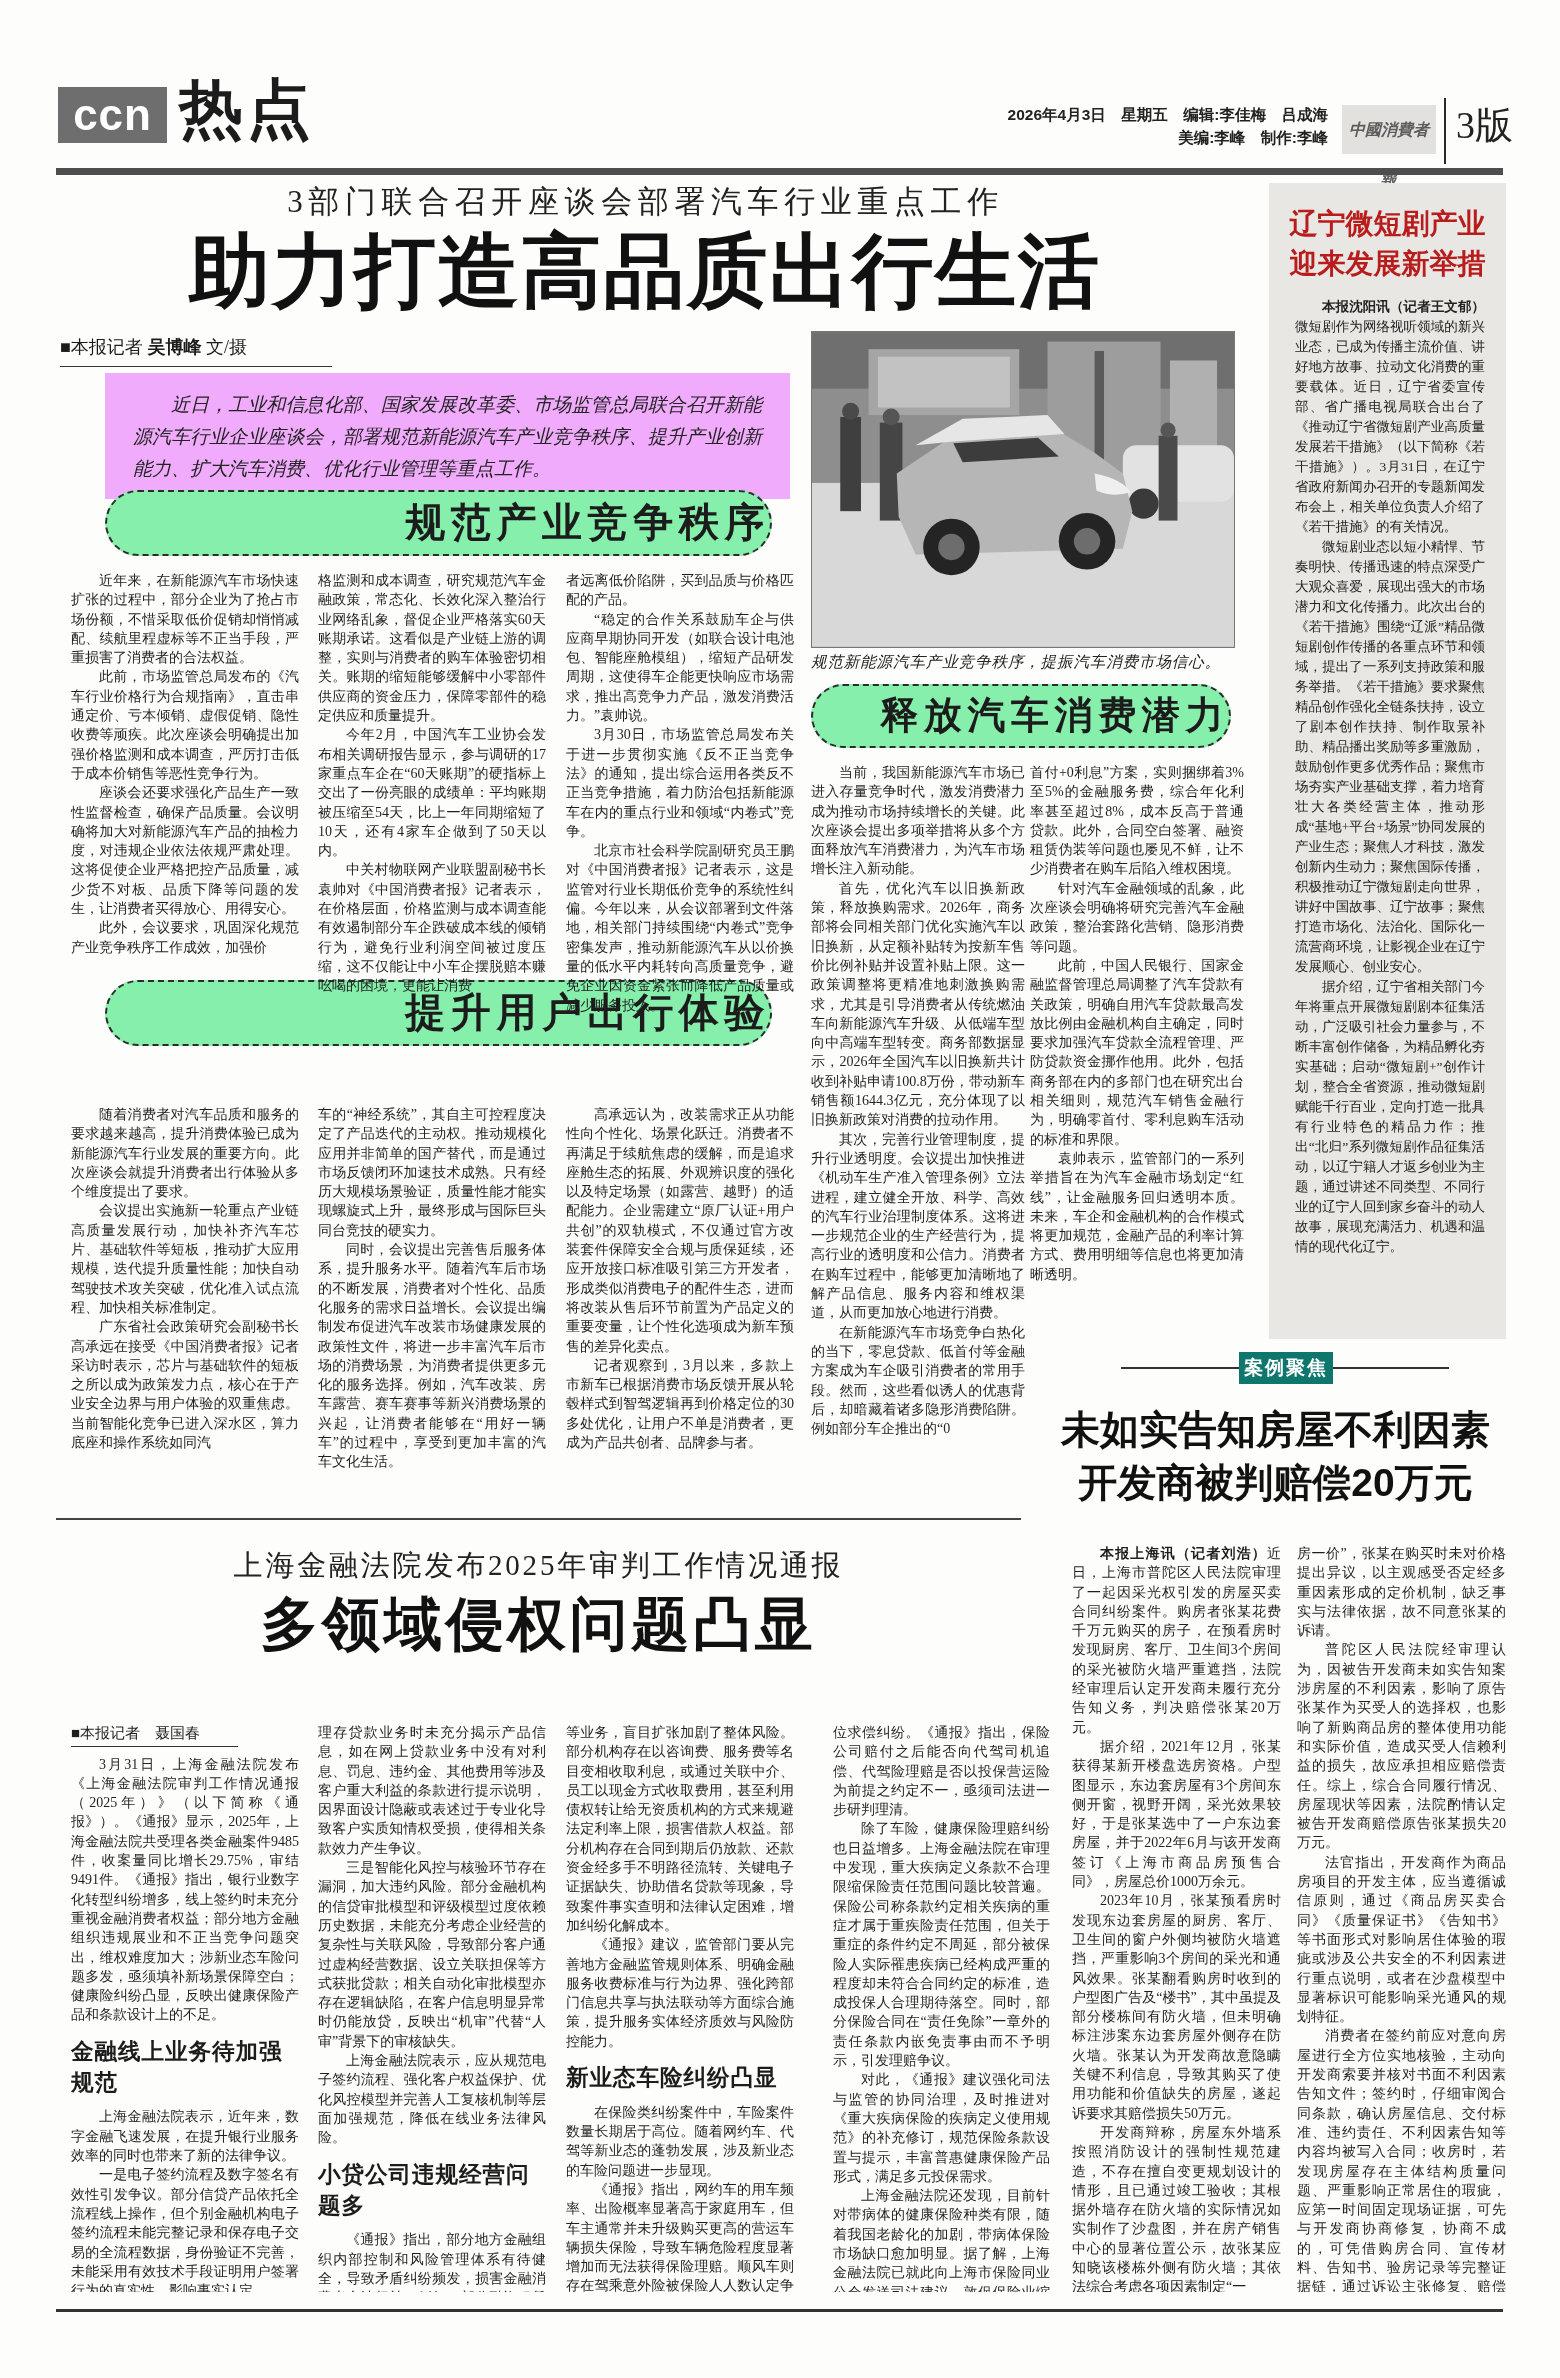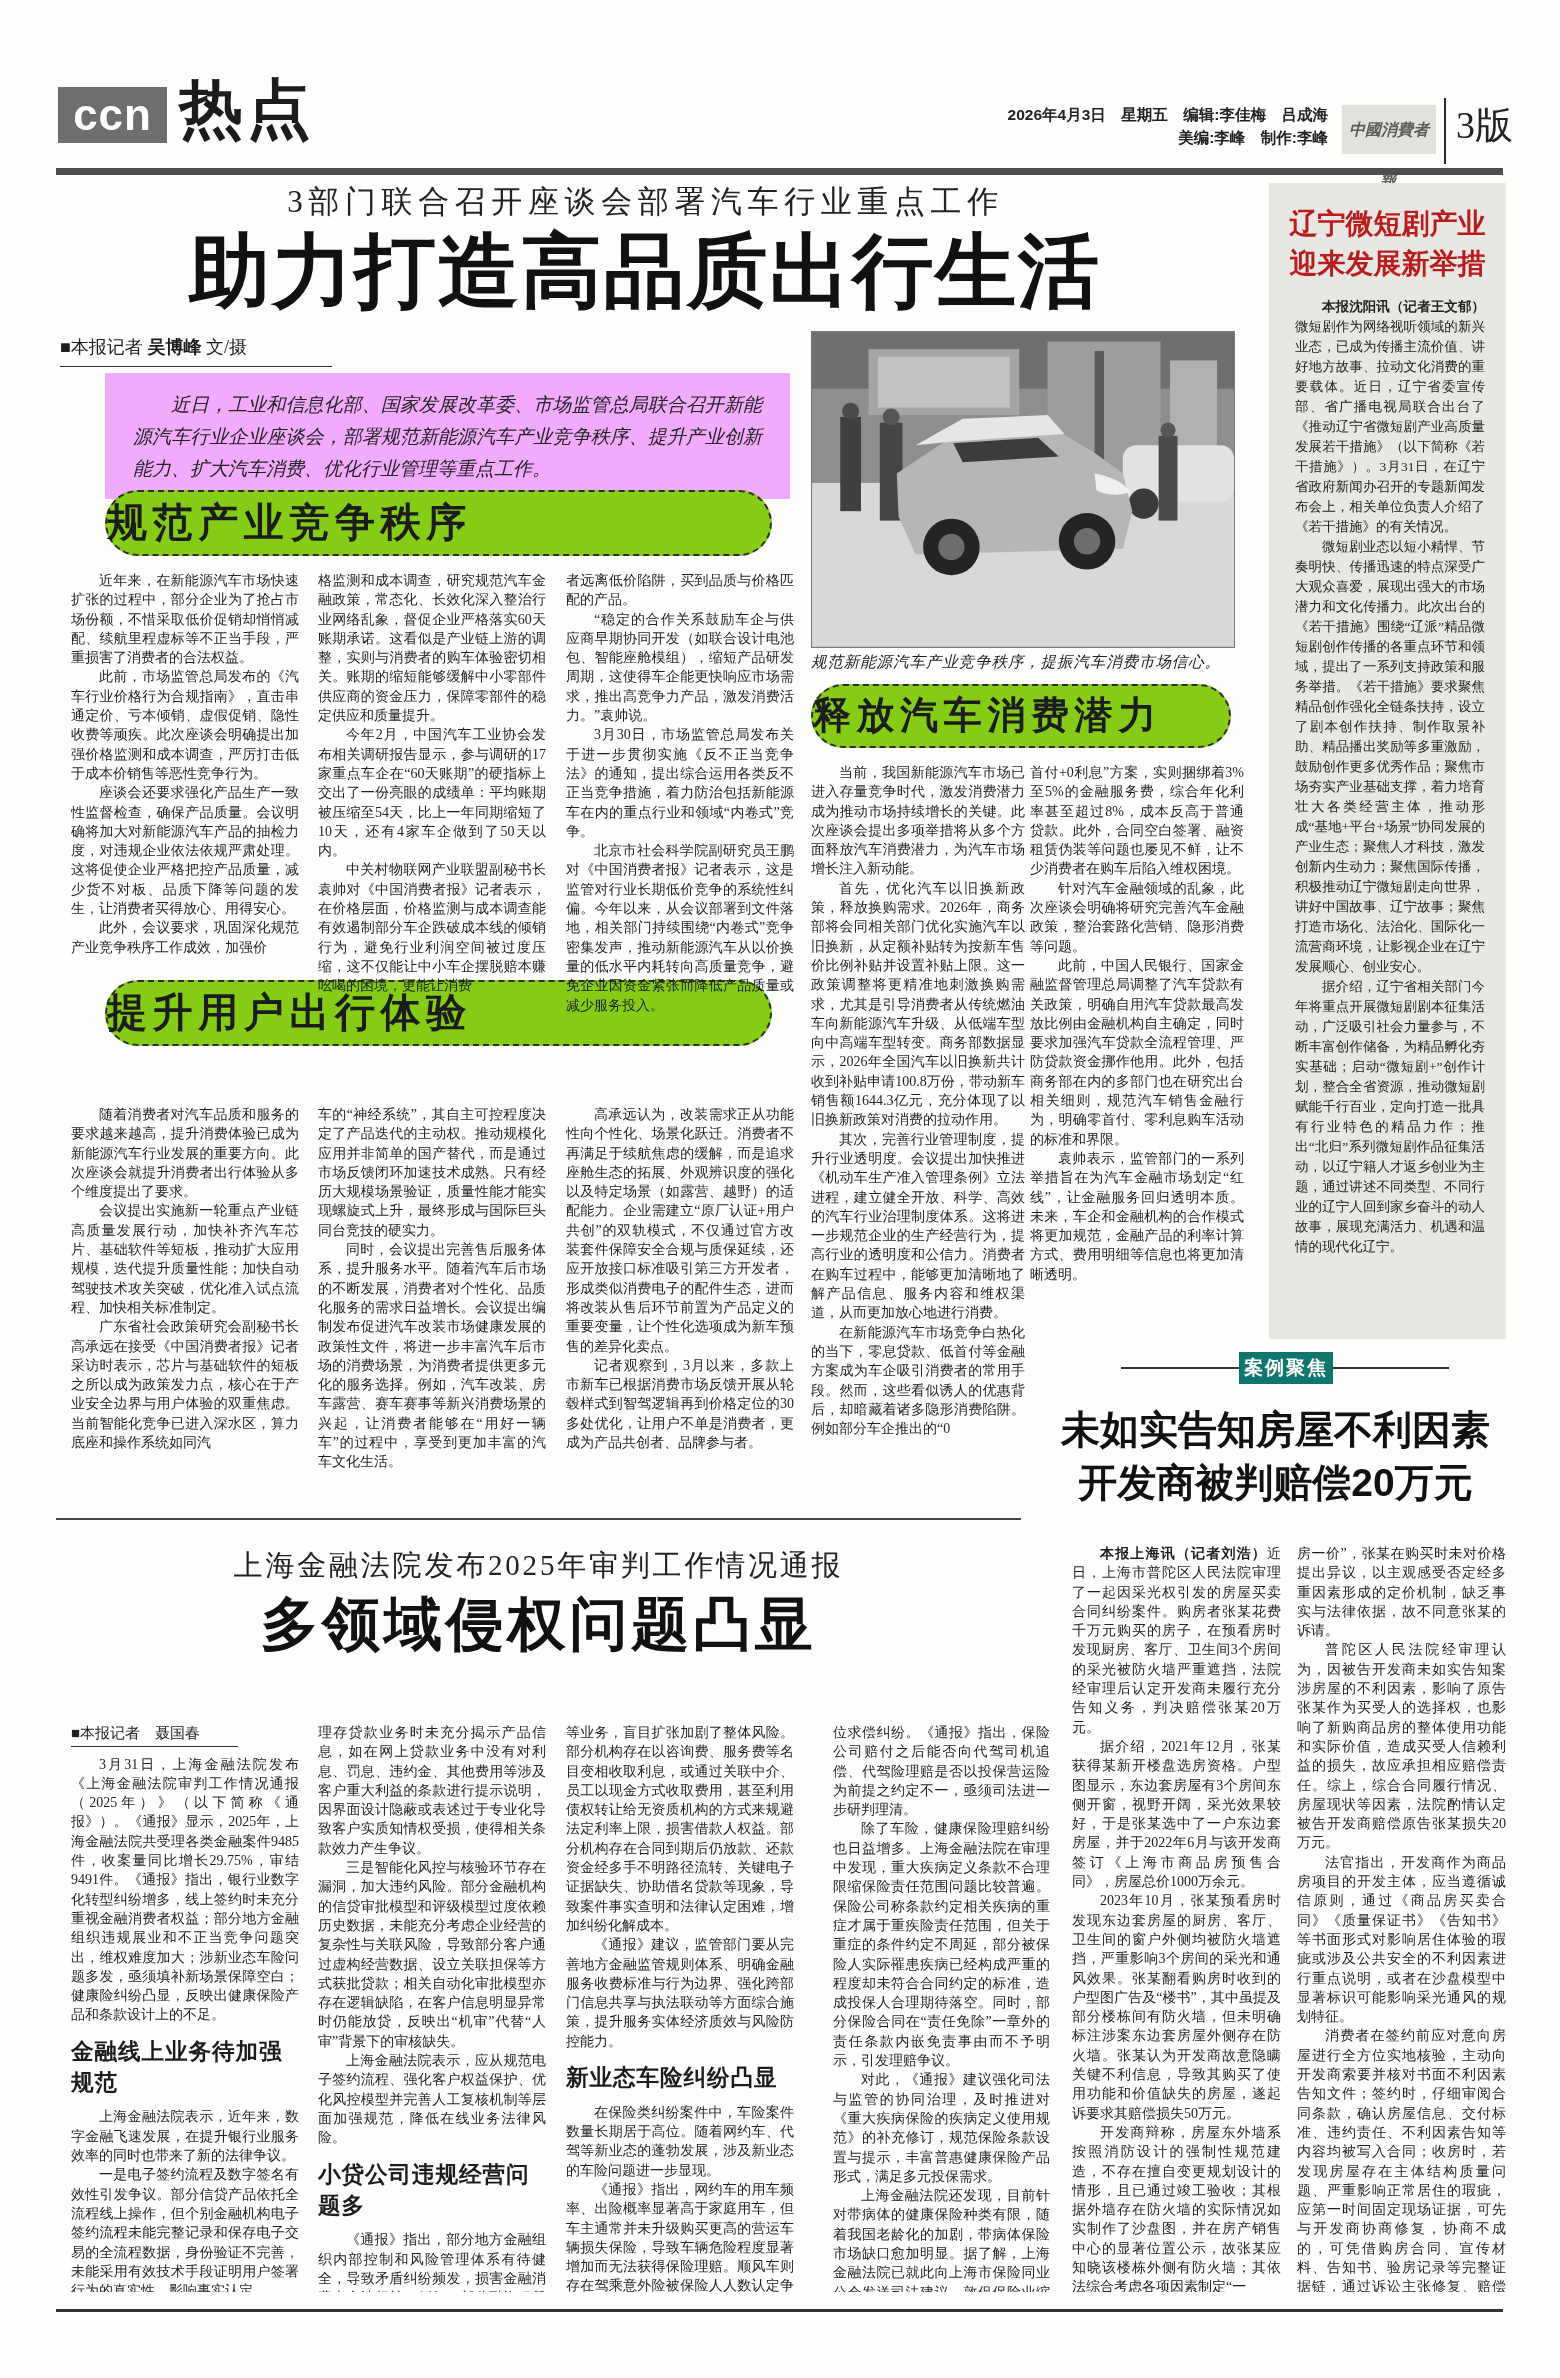--- a/index.html
+++ b/index.html
@@ -22,21 +22,21 @@
   
   #lead-kicker{left:38px;top:181px;width:1215px;text-align:center;font-size:31px;
                letter-spacing:5.6px;color:#222;}
   #lead-headline{left:19px;top:218px;width:1252px;text-align:center;font-size:81px;
                  font-weight:900;letter-spacing:1.9px;font-family:"Liberation Sans","DejaVu Sans",sans-serif;color:#111;}
   #lead-byline{left:60px;top:335px;font-size:18px;border-bottom:1.9px solid #333;padding:0 85px 6.6px 0;}
   #lead-byline b{font-family:Liberation Sans, sans-serif;}
   #intro-box{left:105px;top:373px;width:629px;background:#f0abfc;padding:16px 28px 14px 28px;}
   #intro-box p{margin:0;font-style:italic;font-size:19px;line-height:32px;text-indent:2em;
                text-align:justify;color:#222;}
-  .sec-box{border:2.8px dashed #2c2c2c;border-radius:34px;text-align:left;background:#84cc16;}
+  .sec-box{border:2.8px dashed #2c2c2c;border-radius:34px;text-align:right;background:#86efac;}
   .sec-box h2{margin:0;font-size:40px;font-weight:900;letter-spacing:5.6px;
               font-family:"Liberation Sans","DejaVu Sans",sans-serif;}
   #sec1-box{left:105px;top:490px;width:663px;height:62px;}
   #sec1-box h2{line-height:60px;}
   #sec2-box{left:105px;top:980px;width:663px;height:62px;}
   #sec2-box h2{line-height:60px;}
   #sec3-box{left:811px;top:684px;width:416px;height:60px;}
   #sec3-box h2{line-height:58px;font-size:38px;}
   
   .ncol{overflow:hidden;}

